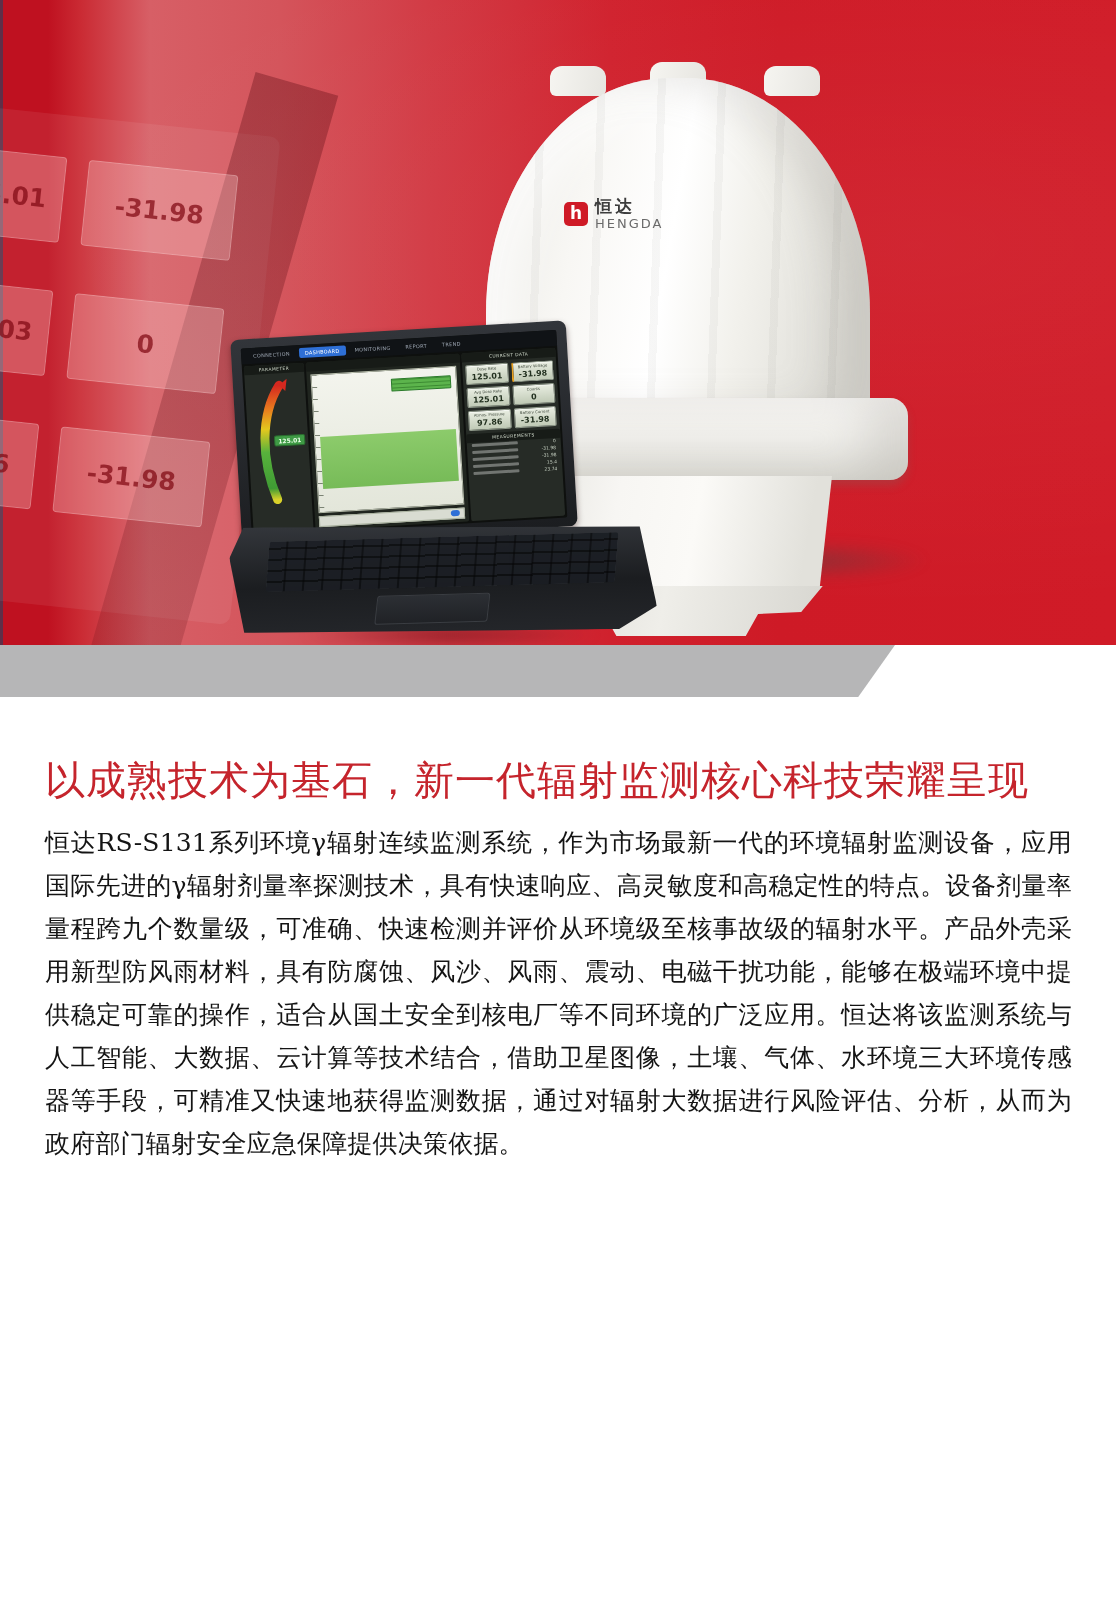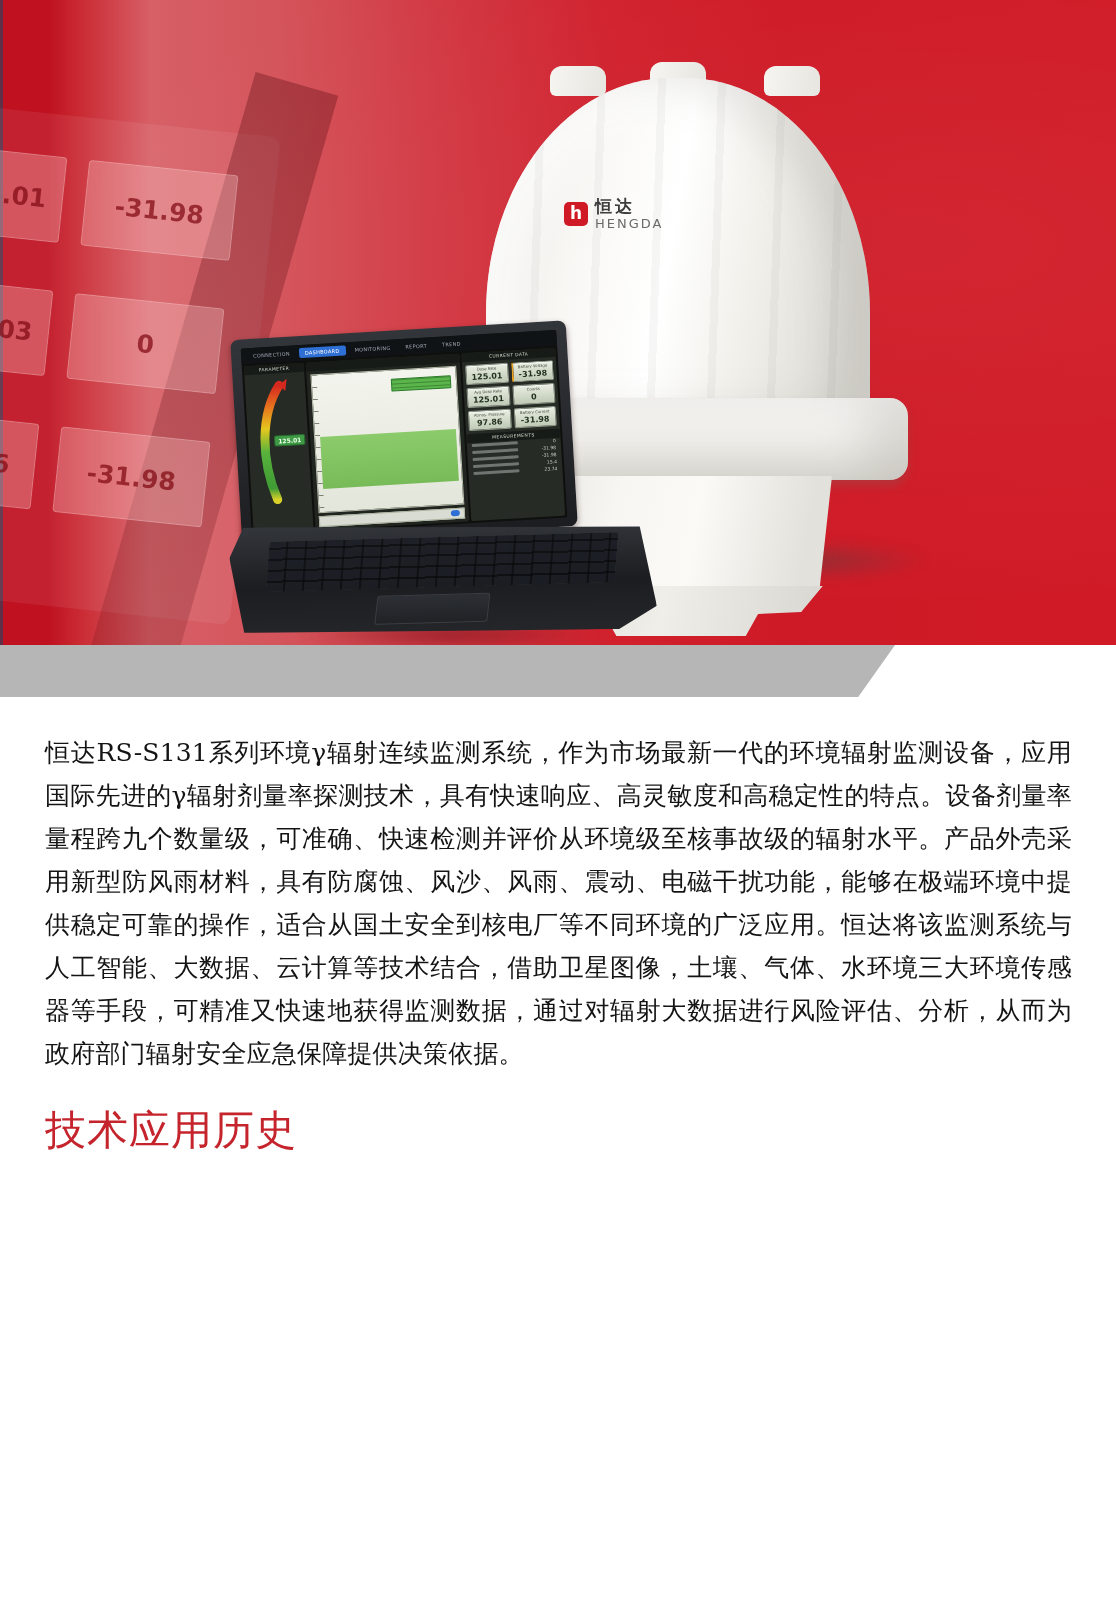--- a/index.html
+++ b/index.html
@@ -267,18 +267,18 @@
         <div class="keys"></div>
         <div class="touchpad"></div>
       </div>
     </div>
   </div>
 
   <div class="band"></div>
 
   <div class="content">
 
+    <h1 class="sec-heading">以成熟技术为基石，新一代辐射监测核心科技荣耀呈现</h1>
     <p class="body-text">恒达RS-S131系列环境γ辐射连续监测系统，作为市场最新一代的环境辐射监测设备，应用国际先进的γ辐射剂量率探测技术，具有快速响应、高灵敏度和高稳定性的特点。设备剂量率量程跨九个数量级，可准确、快速检测并评价从环境级至核事故级的辐射水平。产品外壳采用新型防风雨材料，具有防腐蚀、风沙、风雨、震动、电磁干扰功能，能够在极端环境中提供稳定可靠的操作，适合从国土安全到核电厂等不同环境的广泛应用。恒达将该监测系统与人工智能、大数据、云计算等技术结合，借助卫星图像，土壤、气体、水环境三大环境传感器等手段，可精准又快速地获得监测数据，通过对辐射大数据进行风险评估、分析，从而为政府部门辐射安全应急保障提供决策依据。</p>
 
-    <h1 class="sec-heading h2">技术应用历史</h1>
 
   </div>
 </div>
 
 </body></html>

